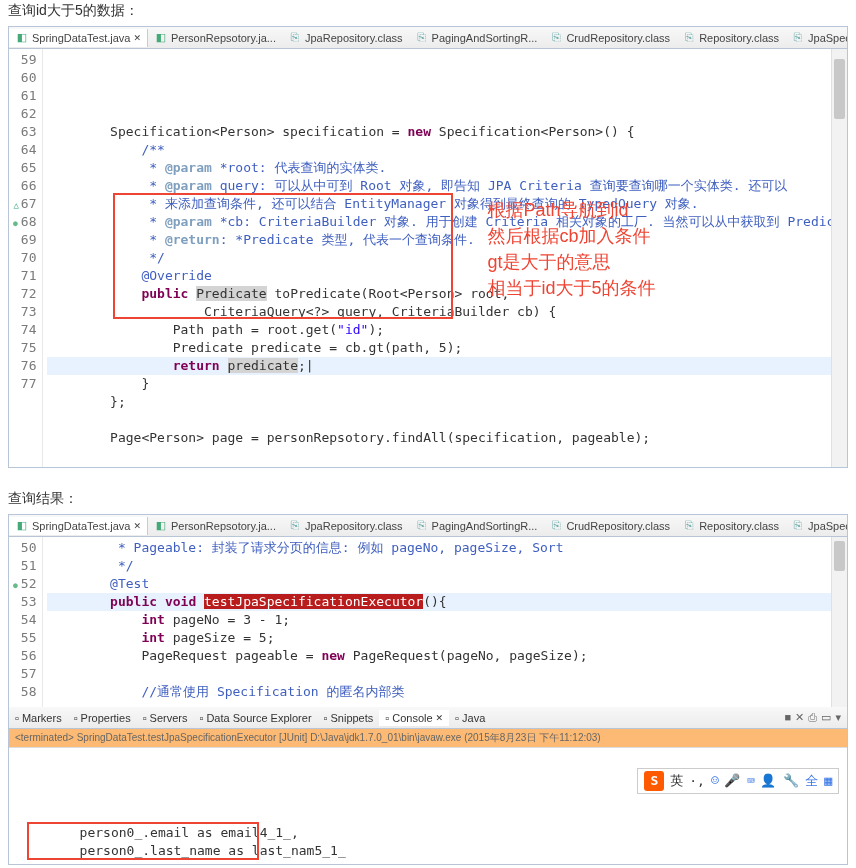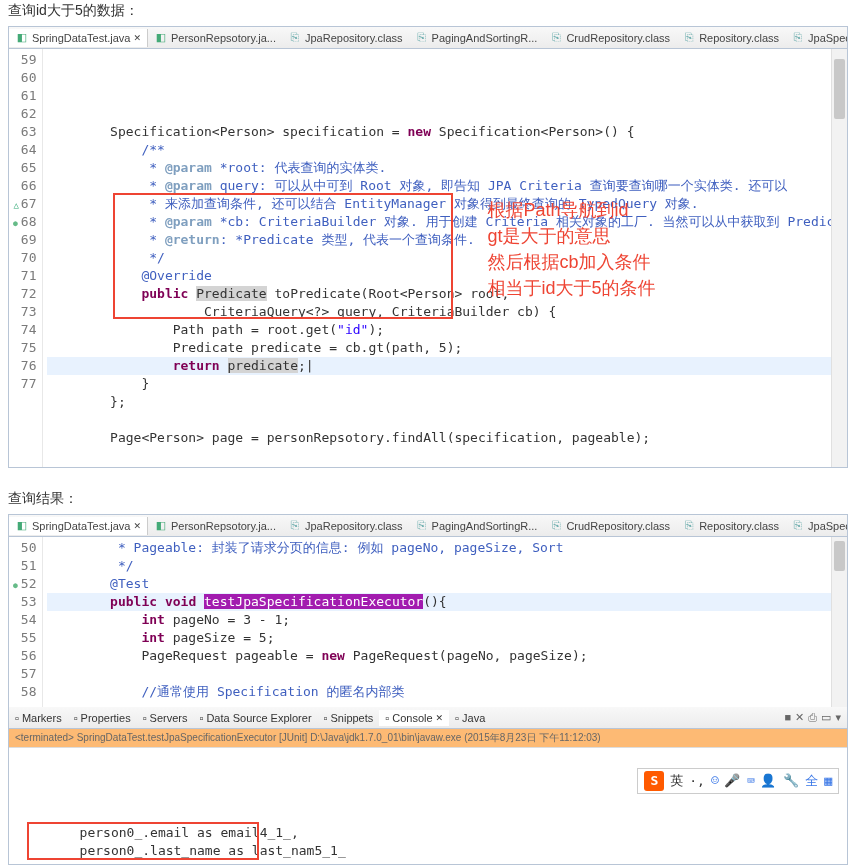--- a/index.html
+++ b/index.html
@@ -16,21 +16,21 @@
 .gutter .mark::before { content:"●"; color:#6b8; font-size:8px; margin-right:3px; }
 .gutter .over::before { content:"△"; color:#3a7; font-size:9px; margin-right:2px; }
 .code-col { padding: 2px 4px; white-space: pre; flex: 1; position: relative; }
 .code-line { height: 18px; }
 .kw { color: #7f0055; font-weight: bold; }
 .cm { color: #3f5fbf; }
 .cmtag { color: #7f9fbf; font-weight: bold; }
 .str { color: #2a00ff; }
 .hl-line { background: #e8f2fe; display: inline-block; width: 100%; }
 .hl-method { background: #d4d4d4; text-align: right; }
-.hl-sel { background: #a21caf; color: #fff; }
+.hl-sel { background: #b91c1c; color: #fff; }
 .red-box { position: absolute; border: 2px solid #e43; pointer-events: none; }
 .annotation { position: absolute; color: #e43; font-family: "Microsoft YaHei", sans-serif; font-size: 18px; line-height: 26px; margin-left: 14px; }
 .views-bar { display:flex; background:linear-gradient(#f8f8f8,#ececec); border-bottom:1px solid #b8c5d6; height:22px; font-size:11px; align-items:center; }
 .vtab { padding:2px 6px; display:flex; align-items:center; gap:3px; }
 .vtab.active { background:#fff; }
 .term-line { font-size:10px; color:#666; padding:2px 6px; border-bottom:1px solid #ddd; background:#fdba74; }
 .console { font-family: Consolas, monospace; font-size: 13px; line-height: 18px; padding: 4px 8px; white-space: pre; position: relative; }
 .ime-toolbar { position:absolute; right:8px; display:flex; align-items:center; gap:6px; background:#fff; border:1px solid #ccc; padding:2px 6px; font-size:13px; }
 .ime-s { width:20px; height:20px; background:#ff5a00; color:#fff; display:inline-flex; align-items:center; justify-content:center; border-radius:3px; font-weight:bold; }
 .ico { color:#3b78e7; }
@@ -95,21 +95,21 @@
         <div class="ln">71</div>
         <div class="ln">72</div>
         <div class="ln">73</div>
         <div class="ln">74</div>
         <div class="ln">75</div>
         <div class="ln">76</div>
         <div class="ln">77</div>
       </div>
     <div class="code-col" id="code1">
       <div class="red-box" style="left:70px; top:144px; width:340px; height:126px;"></div>
-      <div class="annotation" style="left:430px; top:148px;" id="anno1"><div>根据Path导航到id</div><div>gt是大于的意思</div><div>然后根据cb加入条件</div><div>相当于id大于5的条件</div></div>
+      <div class="annotation" style="left:430px; top:148px;" id="anno1"><div>根据Path导航到id</div><div>然后根据cb加入条件</div><div>gt是大于的意思</div><div>相当于id大于5的条件</div></div>
     <div class="code-line">        Specification&lt;Person&gt; specification = <span class="kw">new</span> Specification&lt;Person&gt;() {</div><div class="code-line">            <span class="cm">/**</span></div><div class="code-line"><span class="cm">             * </span><span class="cmtag">@param</span><span class="cm"> *root: 代表查询的实体类.</span></div><div class="code-line"><span class="cm">             * </span><span class="cmtag">@param</span><span class="cm"> query: 可以从中可到 Root 对象, 即告知 JPA Criteria 查询要查询哪一个实体类. 还可以</span></div><div class="code-line"><span class="cm">             * 来添加查询条件, 还可以结合 EntityManager 对象得到最终查询的 TypedQuery 对象.</span></div><div class="code-line"><span class="cm">             * </span><span class="cmtag">@param</span><span class="cm"> *cb: CriteriaBuilder 对象. 用于创建 Criteria 相关对象的工厂. 当然可以从中获取到 Predicate 对象</span></div><div class="code-line"><span class="cm">             * </span><span class="cmtag">@return</span><span class="cm">: *Predicate 类型, 代表一个查询条件.</span></div><div class="code-line"><span class="cm">             */</span></div><div class="code-line">            <span class="cm">@Override</span></div><div class="code-line">            <span class="kw">public</span> <span class="hl-method">Predicate</span> toPredicate(Root&lt;Person&gt; root,</div><div class="code-line">                    CriteriaQuery&lt;?&gt; query, CriteriaBuilder cb) {</div><div class="code-line">                Path path = root.get(<span class="str">"id"</span>);</div><div class="code-line">                Predicate predicate = cb.gt(path, 5);</div><div class="code-line hl-line">                <span class="kw">return</span> <span class="hl-method">predicate</span>;|</div><div class="code-line">            }</div><div class="code-line">        };</div><div class="code-line">        </div><div class="code-line">        Page&lt;Person&gt; page = personRepsotory.findAll(specification, pageable);</div><div class="code-line">        </div></div>
     <div class="scrollbar-y">
         <div class="thumb"></div>
       </div>
   </div>
 </div>
 
 <div class="section-title">查询结果：</div>
 
 <div class="ide-panel">

